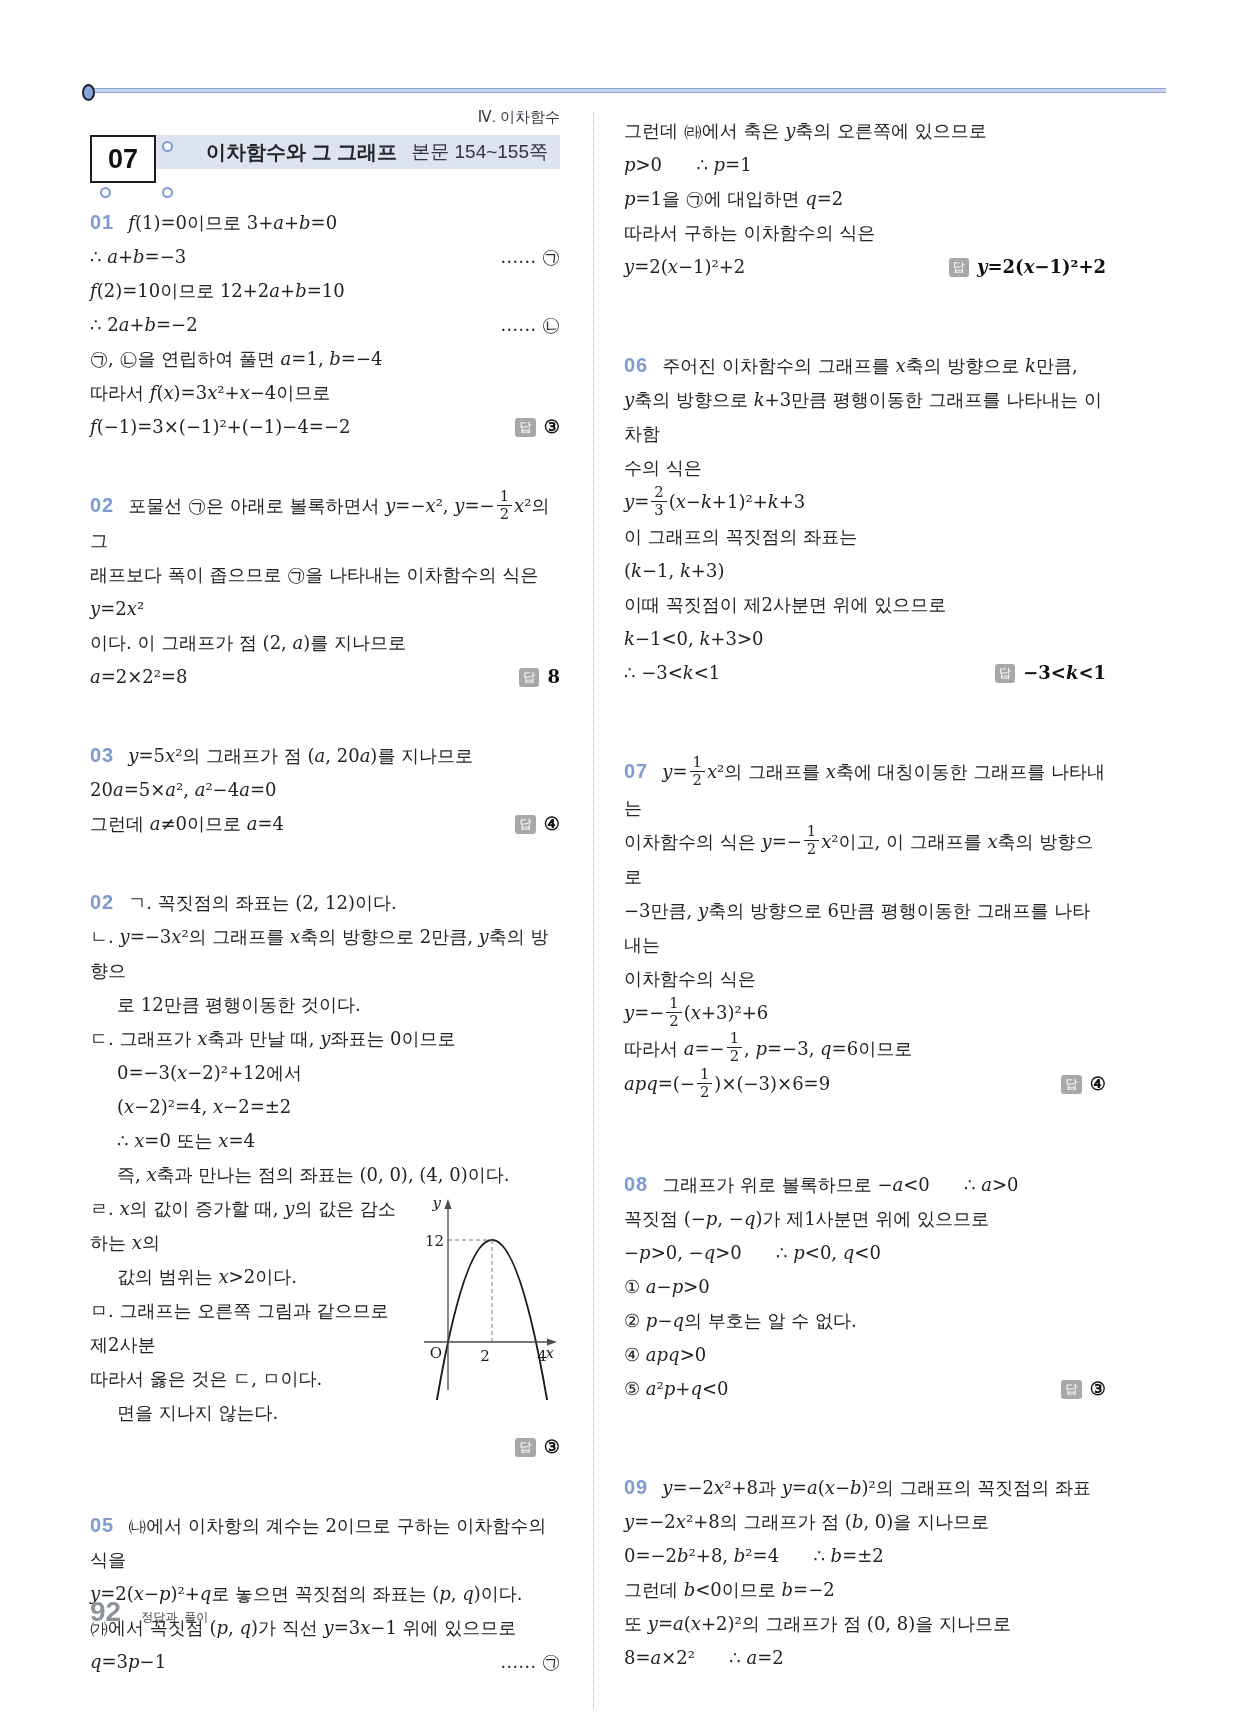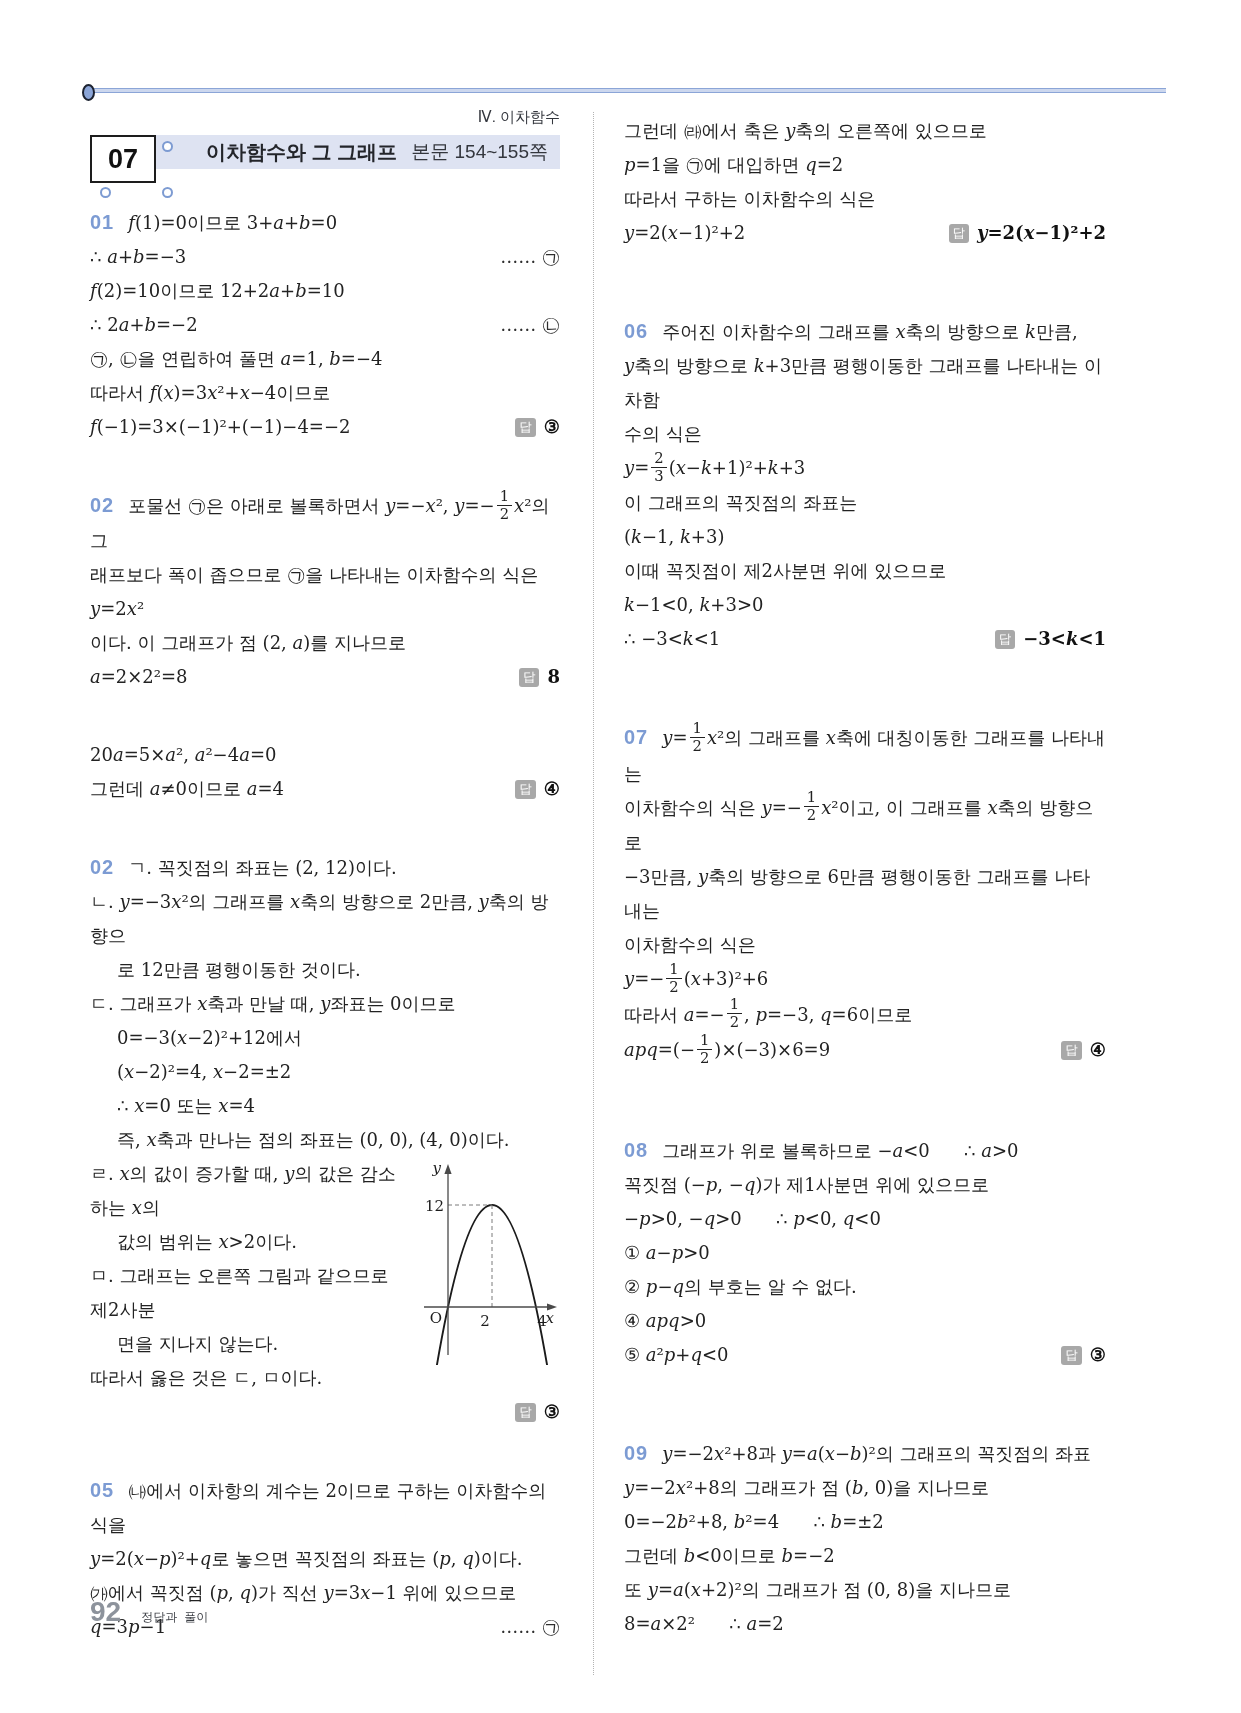--- a/index.html
+++ b/index.html
@@ -120,20 +120,21 @@
             <div class="line"><span class="ltext">따라서 <i>f</i>(<i>x</i>)=3<i>x</i>²+<i>x</i>−4이므로</span></div>
             <div class="line"><span class="ansbox"><span class="badge">답</span><b class="ansval">③</b></span><span class="ltext"><i>f</i>(−1)=3×(−1)²+(−1)−4=−2</span></div>
           </div>
           <div class="problem">
             <div class="line"><span class="pnum">02</span><span class="ltext">포물선 ㉠은 아래로 볼록하면서 <i>y</i>=−<i>x</i>², <i>y</i>=−<span class="frac"><span class="fn">1</span><span class="fd">2</span></span><i>x</i>²의 그</span></div>
             <div class="line"><span class="ltext">래프보다 폭이 좁으므로 ㉠을 나타내는 이차함수의 식은 <i>y</i>=2<i>x</i>²</span></div>
             <div class="line"><span class="ltext">이다. 이 그래프가 점 (2, <i>a</i>)를 지나므로</span></div>
             <div class="line"><span class="ansbox"><span class="badge">답</span><b class="ansval">8</b></span><span class="ltext"><i>a</i>=2×2²=8</span></div>
           </div>
           <div class="problem">
+            <div class="line"><span class="pnum">03</span><span class="ltext"><i>y</i>=5<i>x</i>²의 그래프가 점 (<i>a</i>, 20<i>a</i>)를 지나므로</span></div>
             <div class="line"><span class="ltext">20<i>a</i>=5×<i>a</i>², <i>a</i>²−4<i>a</i>=0</span></div>
             <div class="line"><span class="ansbox"><span class="badge">답</span><b class="ansval">④</b></span><span class="ltext">그런데 <i>a</i>≠0이므로 <i>a</i>=4</span></div>
           </div>
           <div class="problem">
             <div class="line"><span class="pnum">02</span><span class="ltext">ㄱ. 꼭짓점의 좌표는 (2, 12)이다.</span></div>
             <div class="line"><span class="ltext">ㄴ. <i>y</i>=−3<i>x</i>²의 그래프를 <i>x</i>축의 방향으로 2만큼, <i>y</i>축의 방향으</span></div>
             <div class="line ind1"><span class="ltext">로 12만큼 평행이동한 것이다.</span></div>
             <div class="line"><span class="ltext">ㄷ. 그래프가 <i>x</i>축과 만날 때, <i>y</i>좌표는 0이므로</span></div>
             <div class="line ind1"><span class="ltext">0=−3(<i>x</i>−2)²+12에서</span></div>
             <div class="line ind1"><span class="ltext">(<i>x</i>−2)²=4, <i>x</i>−2=±2</span></div>
@@ -156,39 +157,40 @@
       <text x="36" y="54" text-anchor="end">12</text>
       <text x="34" y="166" text-anchor="end">O</text>
       <text x="77" y="169" text-anchor="middle">2</text>
       <text x="134" y="169" text-anchor="middle">4</text>
       <text class="it" x="146" y="166" text-anchor="end">x</text>
     </svg>
   </div>
 <div class="line"><span class="ltext">ㄹ. <i>x</i>의 값이 증가할 때, <i>y</i>의 값은 감소하는 <i>x</i>의</span></div>
             <div class="line ind1"><span class="ltext">값의 범위는 <i>x</i>&gt;2이다.</span></div>
             <div class="line"><span class="ltext">ㅁ. 그래프는 오른쪽 그림과 같으므로 제2사분</span></div>
+            <div class="line"><span class="ltext">따라서 옳은 것은 ㄷ, ㅁ이다.</span></div>
             <div class="line ind1"><span class="ltext">면을 지나지 않는다.</span></div>
-            <div class="line"><span class="ltext">따라서 옳은 것은 ㄷ, ㅁ이다.</span></div>
             <div class="line clr"><span class="ansbox"><span class="badge">답</span><b class="ansval">③</b></span><span class="ltext"></span></div>
           </div>
           <div class="problem">
             <div class="line"><span class="pnum">05</span><span class="ltext">㈏에서 이차항의 계수는 2이므로 구하는 이차함수의 식을</span></div>
             <div class="line"><span class="ltext"><i>y</i>=2(<i>x</i>−<i>p</i>)²+<i>q</i>로 놓으면 꼭짓점의 좌표는 (<i>p</i>, <i>q</i>)이다.</span></div>
             <div class="line"><span class="ltext">㈎에서 꼭짓점 (<i>p</i>, <i>q</i>)가 직선 <i>y</i>=3<i>x</i>−1 위에 있으므로</span></div>
             <div class="line"><span class="rmark">…… ㉠</span><span class="ltext"><i>q</i>=3<i>p</i>−1</span></div>
           </div>
         </div>
     </div>
 
     <div class="divider"></div>
 
     <div class="col col-right">
       <div class="problems">
           <div class="problem">
             <div class="line"><span class="ltext">그런데 ㈑에서 축은 <i>y</i>축의 오른쪽에 있으므로</span></div>
+            <div class="line"><span class="ltext"><i>p</i>&gt;0      ∴ <i>p</i>=1</span></div>
             <div class="line"><span class="ltext"><i>p</i>=1을 ㉠에 대입하면 <i>q</i>=2</span></div>
             <div class="line"><span class="ltext">따라서 구하는 이차함수의 식은</span></div>
             <div class="line"><span class="ansbox"><span class="badge">답</span><b class="ansval"><i>y</i>=2(<i>x</i>−1)²+2</b></span><span class="ltext"><i>y</i>=2(<i>x</i>−1)²+2</span></div>
           </div>
           <div class="problem">
             <div class="line"><span class="pnum">06</span><span class="ltext">주어진 이차함수의 그래프를 <i>x</i>축의 방향으로 <i>k</i>만큼,</span></div>
             <div class="line"><span class="ltext"><i>y</i>축의 방향으로 <i>k</i>+3만큼 평행이동한 그래프를 나타내는 이차함</span></div>
             <div class="line"><span class="ltext">수의 식은</span></div>
             <div class="line"><span class="ltext"><i>y</i>=<span class="frac"><span class="fn">2</span><span class="fd">3</span></span>(<i>x</i>−<i>k</i>+1)²+<i>k</i>+3</span></div>
             <div class="line"><span class="ltext">이 그래프의 꼭짓점의 좌표는</span></div>

